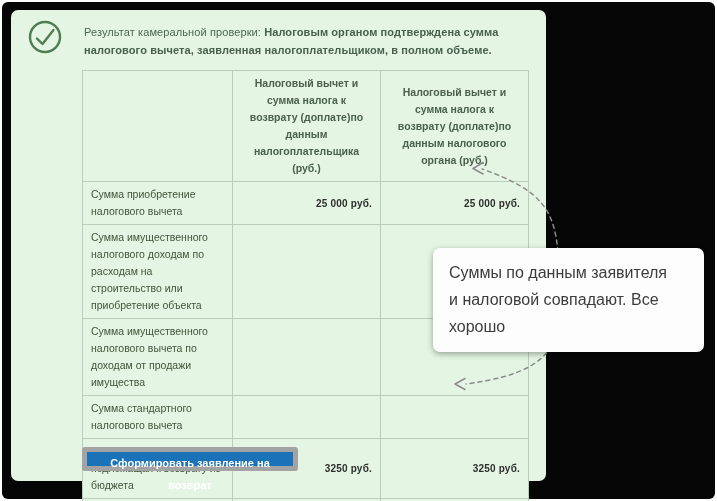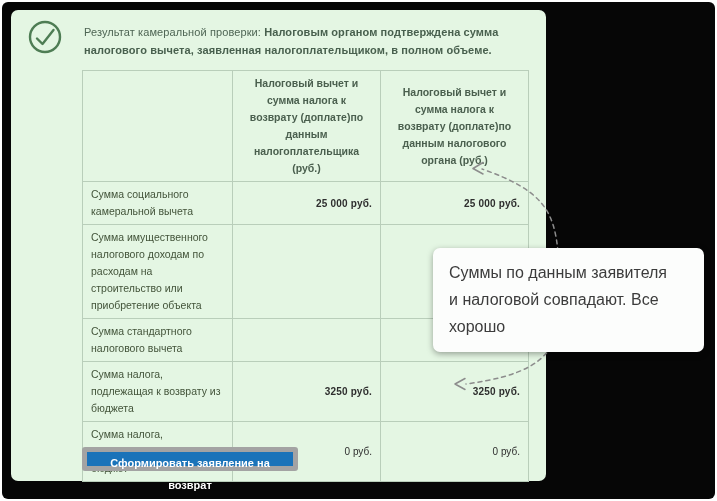--- a/index.html
+++ b/index.html
@@ -88,26 +88,31 @@
         </colgroup>
       <thead>
         <tr>
           <th></th>
           <th>Налоговый вычет и сумма налога к возврату (доплате)по данным налогоплательщика (руб.)</th>
           <th>Налоговый вычет и сумма налога к возврату (доплате)по данным налогового органа (руб.)</th>
         </tr>
       </thead>
       <tbody>
         <tr class="r1 vbold">
-          <td class="label">Сумма социального камеральной вычета</td>
+          <td class="label">Сумма приобретение налогового вычета</td>
           <td class="val">25 000 руб.</td>
           <td class="val">25 000 руб.</td>
         </tr>
         <tr class="r2">
           <td class="label">Сумма имущественного налогового доходам по расходам на строительство или приобретение объекта</td>
+          <td class="val"></td>
+          <td class="val"></td>
+        </tr>
+        <tr class="r3">
+          <td class="label">Сумма имущественного налогового вычета по доходам от продажи имущества</td>
           <td class="val"></td>
           <td class="val"></td>
         </tr>
         <tr class="r4">
           <td class="label">Сумма стандартного налогового вычета</td>
           <td class="val"></td>
           <td class="val"></td>
         </tr>
         <tr class="r5 vbold">
           <td class="label">Сумма налога, подлежащая к возврату из бюджета</td>

